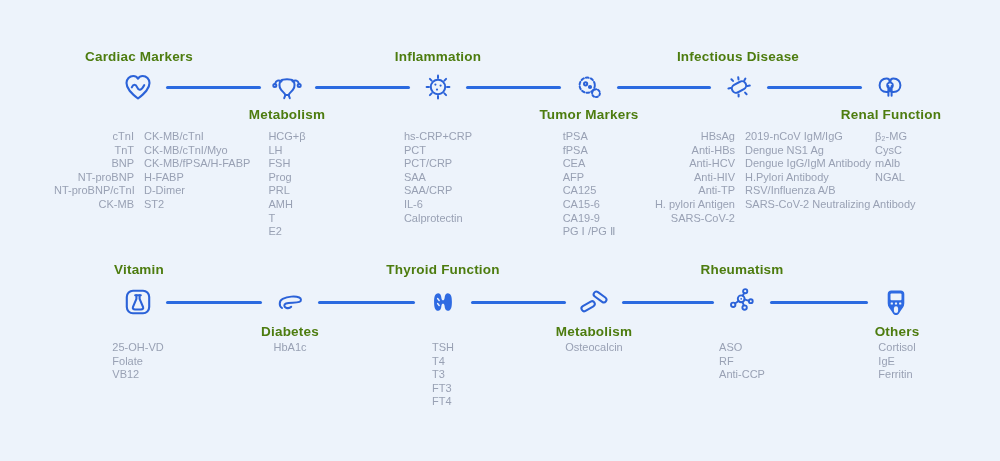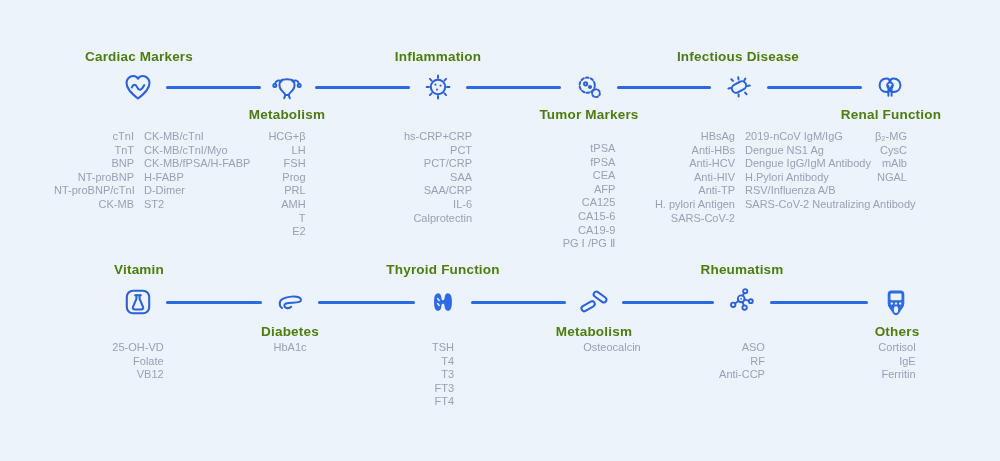--- a/index.html
+++ b/index.html
@@ -4,21 +4,21 @@
 <style>
   html,body{margin:0;padding:0}
   .canvas{position:relative;width:1000px;height:461px;background:#edf3fb;
     font-family:"Liberation Sans",sans-serif;overflow:hidden}
   .title{position:absolute;transform:translateX(-50%);font-size:13.5px;font-weight:700;
     color:#4d7c0f;white-space:nowrap;line-height:18px;letter-spacing:.2px}
   .icon{position:absolute;width:36px;height:36px;transform:translate(-50%,-50%);
     display:flex;align-items:center;justify-content:center}
   .seg{position:absolute;height:3px;border-radius:1.5px;background:#2b6ae0}
   .list{position:absolute;font-size:11px;line-height:13.6px;color:#99a1b4}
-  .center{transform:translateX(-50%);text-align:right;white-space:nowrap}
+  .center{transform:translateX(-50%);text-align:left;white-space:nowrap}
   .cols{display:flex;gap:10px;white-space:nowrap}
   .col-r{text-align:right}
   .col-l{text-align:left}
 </style>
 </head>
 <body>
 
 <div class="canvas">
 
   <div class="title" style="left:139px;top:48px">Cardiac Markers</div>
@@ -136,21 +136,21 @@
   <div class="list center" style="left:438px;top:130px">
     <div>hs-CRP+CRP</div>
     <div>PCT</div>
     <div>PCT/CRP</div>
     <div>SAA</div>
     <div>SAA/CRP</div>
     <div>IL-6</div>
     <div>Calprotectin</div>
   </div>
 
-  <div class="list center" style="left:589px;top:142px">
+  <div class="list center" style="left:589px;top:130px">
     <div>tPSA</div>
     <div>fPSA</div>
     <div>CEA</div>
     <div>AFP</div>
     <div>CA125</div>
     <div>CA15-6</div>
     <div>CA19-9</div>
     <div>PG Ⅰ /PG Ⅱ</div>
   </div>
 
@@ -261,21 +261,21 @@
   </div>
 
   <div class="list center" style="left:443px;top:341px">
     <div>TSH</div>
     <div>T4</div>
     <div>T3</div>
     <div>FT3</div>
     <div>FT4</div>
   </div>
 
-  <div class="list center" style="left:612px;top:341px">
+  <div class="list center" style="left:594px;top:341px">
     <div>Osteocalcin</div>
   </div>
 
   <div class="list center" style="left:742px;top:341px">
     <div>ASO</div>
     <div>RF</div>
     <div>Anti-CCP</div>
   </div>
 
   <div class="list center" style="left:897px;top:341px">

